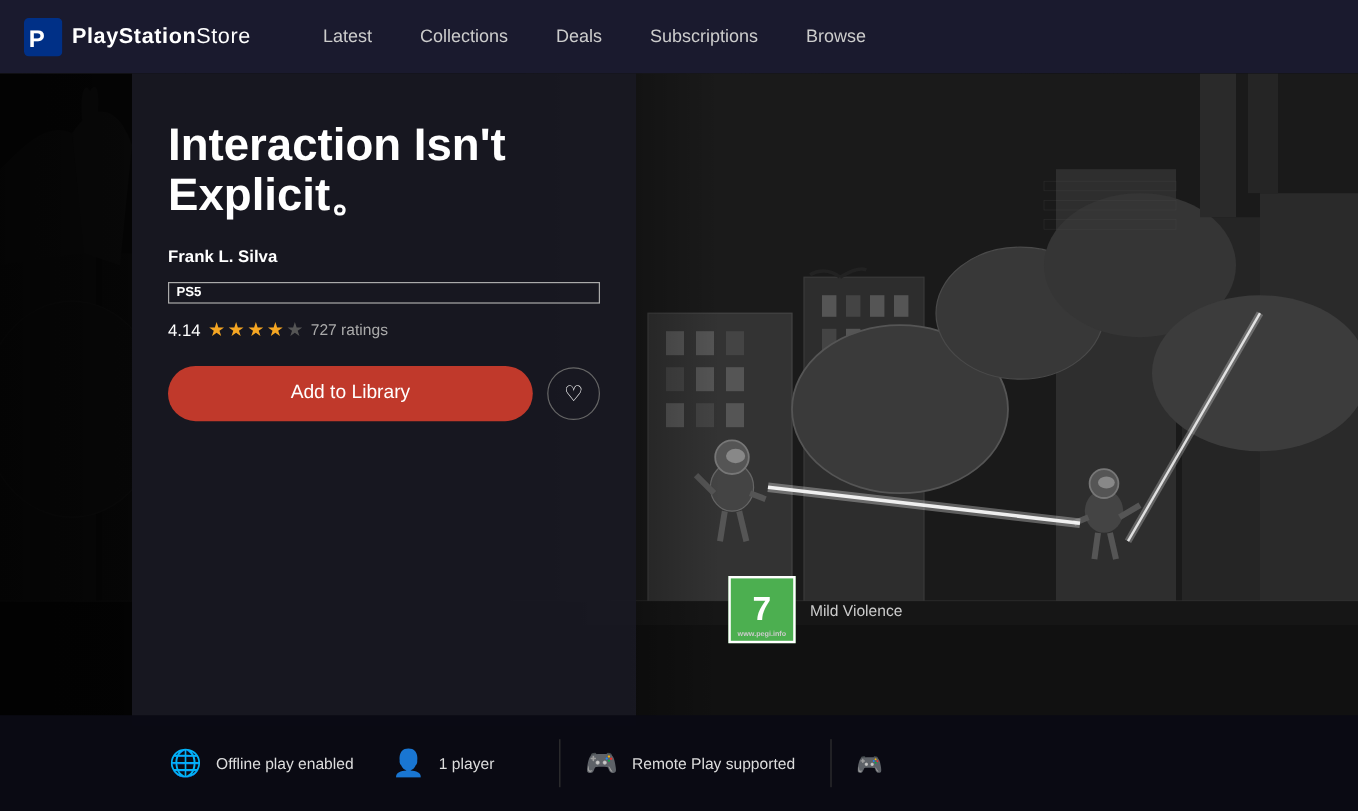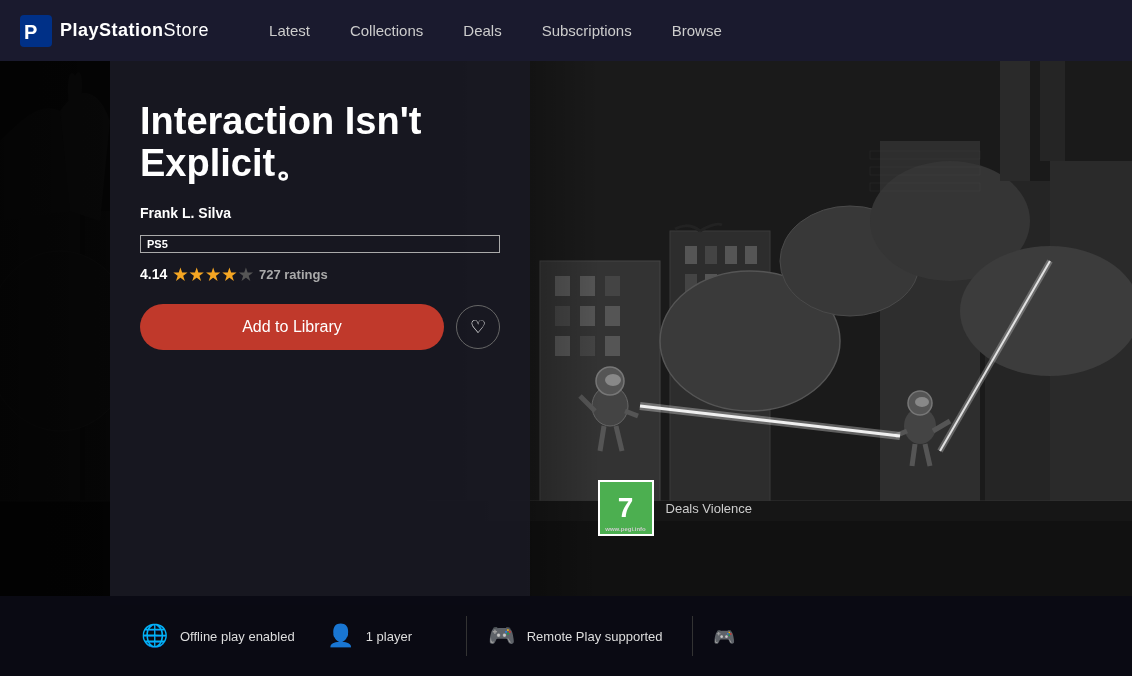--- a/index.html
+++ b/index.html
@@ -107,21 +107,20 @@
       font-weight: 700;
       padding: 2px 6px;
       margin-bottom: 12px;
     }
 
     .rating-row {
       display: flex;
       align-items: center;
       gap: 6px;
       margin-bottom: 20px;
-      font-weight: bold;
     }
     .rating-number {
       font-size: 14px;
       color: #fff;
     }
     .stars {
       display: flex;
       gap: 2px;
     }
     .star {
@@ -431,21 +430,21 @@
         <span>♡</span>
       </button>
     </div>
   </div>
 
   <div class="pegi-badge">
     <div class="pegi-number">
       <span>7</span>
       <span class="pegi-sub">www.pegi.info</span>
     </div>
-    <span class="pegi-label">Deals Violence</span>
+    <span class="pegi-label">Mild Violence</span>
   </div>
 
   <div class="features-bar">
 
     <div class="feature-item">
       <span class="feature-icon">🌐</span>
       <div>
         <div class="feature-text">Offline play enabled</div>
       </div>
     </div>

